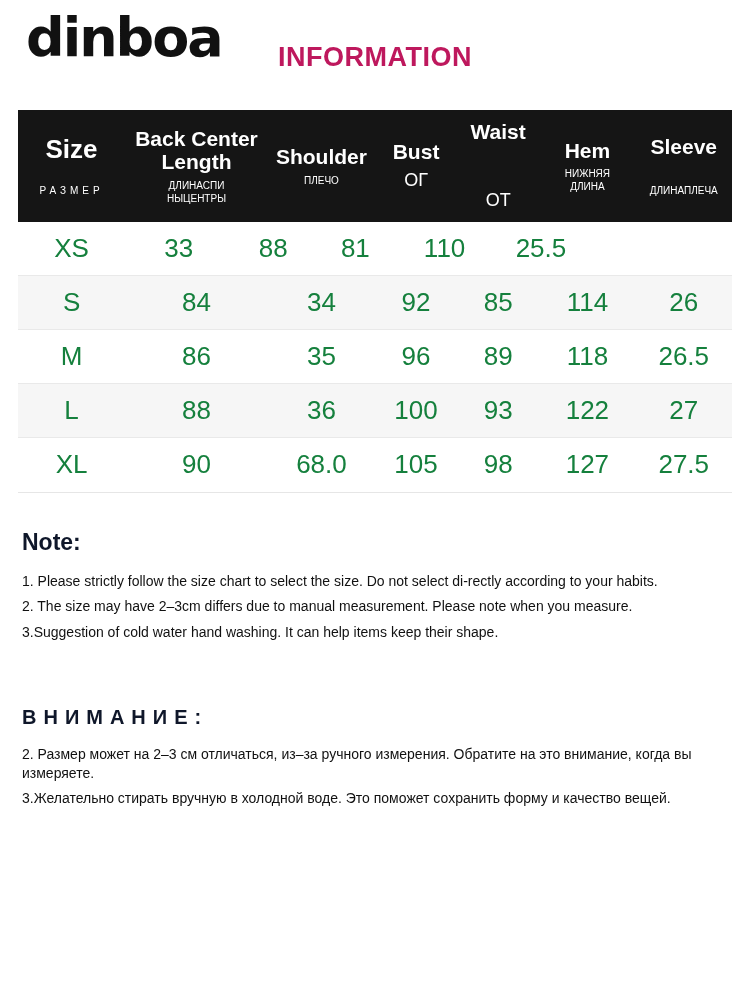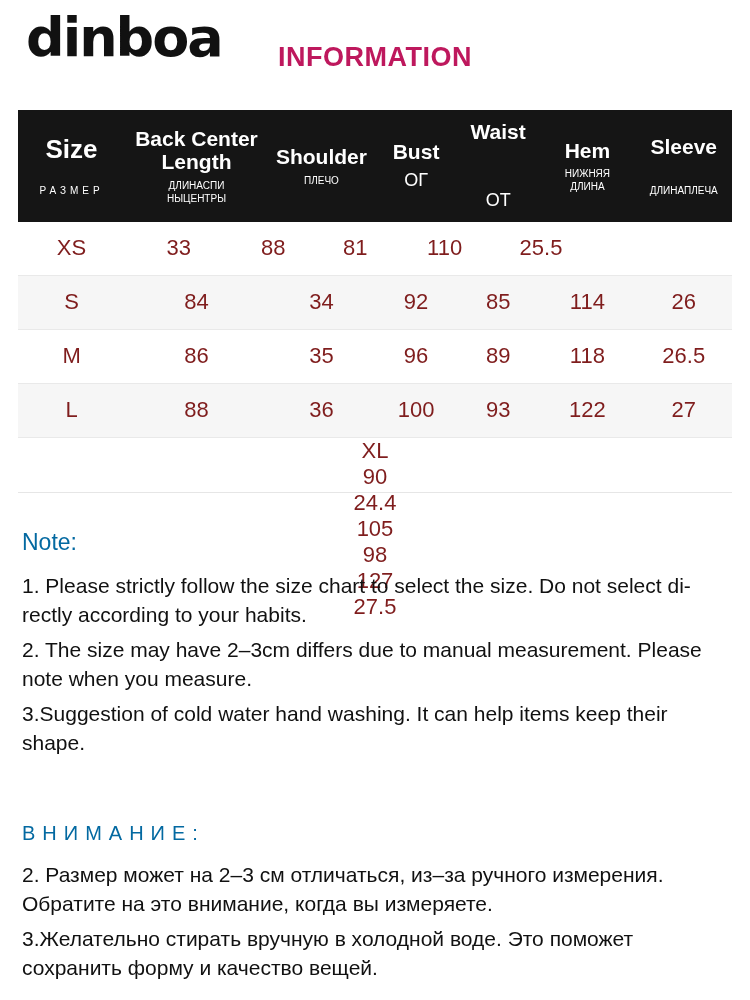--- a/index.html
+++ b/index.html
@@ -41,27 +41,27 @@
   .c1 { width: 20%; }
   .c2 { width: 15%; }
   .c3 { width: 11.5%; }
   .c4 { width: 11.5%; gap: 40px; }
   .c5 { width: 13.5%; }
   .c6 { width: 13.5%; gap: 21px; }
 
   .tbody { border-bottom: 1px solid #e6e6e6; }
   .tr { display: flex; align-items: center; height: 54px; border-bottom: 1px solid #e9e9e9; background: #fff; }
   .tbody .tr:nth-child(even) { background: #f6f6f6; }
-  .tr:last-child { border-bottom: none; flex-direction: column; }
-  .td { text-align: center; font-size: 22px; color: #7f1d1d; }
+  .tr:last-child { border-bottom: none; }
+  .td { text-align: center; font-size: 26px; color: #15803d; }
 
   
   .notes { margin: 0 22px; }
-  .notes h2 { font-size: 23px; font-weight: 400; margin: 36px 0 16px 0; color: #0369a1; }
-  .notes p { font-size: 21px; line-height: 1.38; margin: 6px 0; color: #111; }
+  .notes h2 { font-size: 23px; font-weight: 700; margin: 36px 0 16px 0; color: #0f172a; }
+  .notes p { font-size: 14px; line-height: 1.38; margin: 6px 0; color: #111; }
   .notes.ru h2 { font-size: 20px; letter-spacing: 7px; margin-top: 64px; }
 </style>
 </head>
 <body>
 
 <div class="page">
 
   <header class="top">
     <div class="brand">dinboa</div>
     <div class="title">INFORMATION</div>
@@ -135,21 +135,21 @@
         <div class="td c1">88</div>
         <div class="td c2">36</div>
         <div class="td c3">100</div>
         <div class="td c4">93</div>
         <div class="td c5">122</div>
         <div class="td c6">27</div>
       </div>
       <div class="tr">
         <div class="td c0">XL</div>
         <div class="td c1">90</div>
-        <div class="td c2">24.4</div>
+        <div class="td c2">68.0</div>
         <div class="td c3">105</div>
         <div class="td c4">98</div>
         <div class="td c5">127</div>
         <div class="td c6">27.5</div>
       </div>
     </div>
   </section>
 
   <section class="notes en">
     <h2>Note:</h2>

